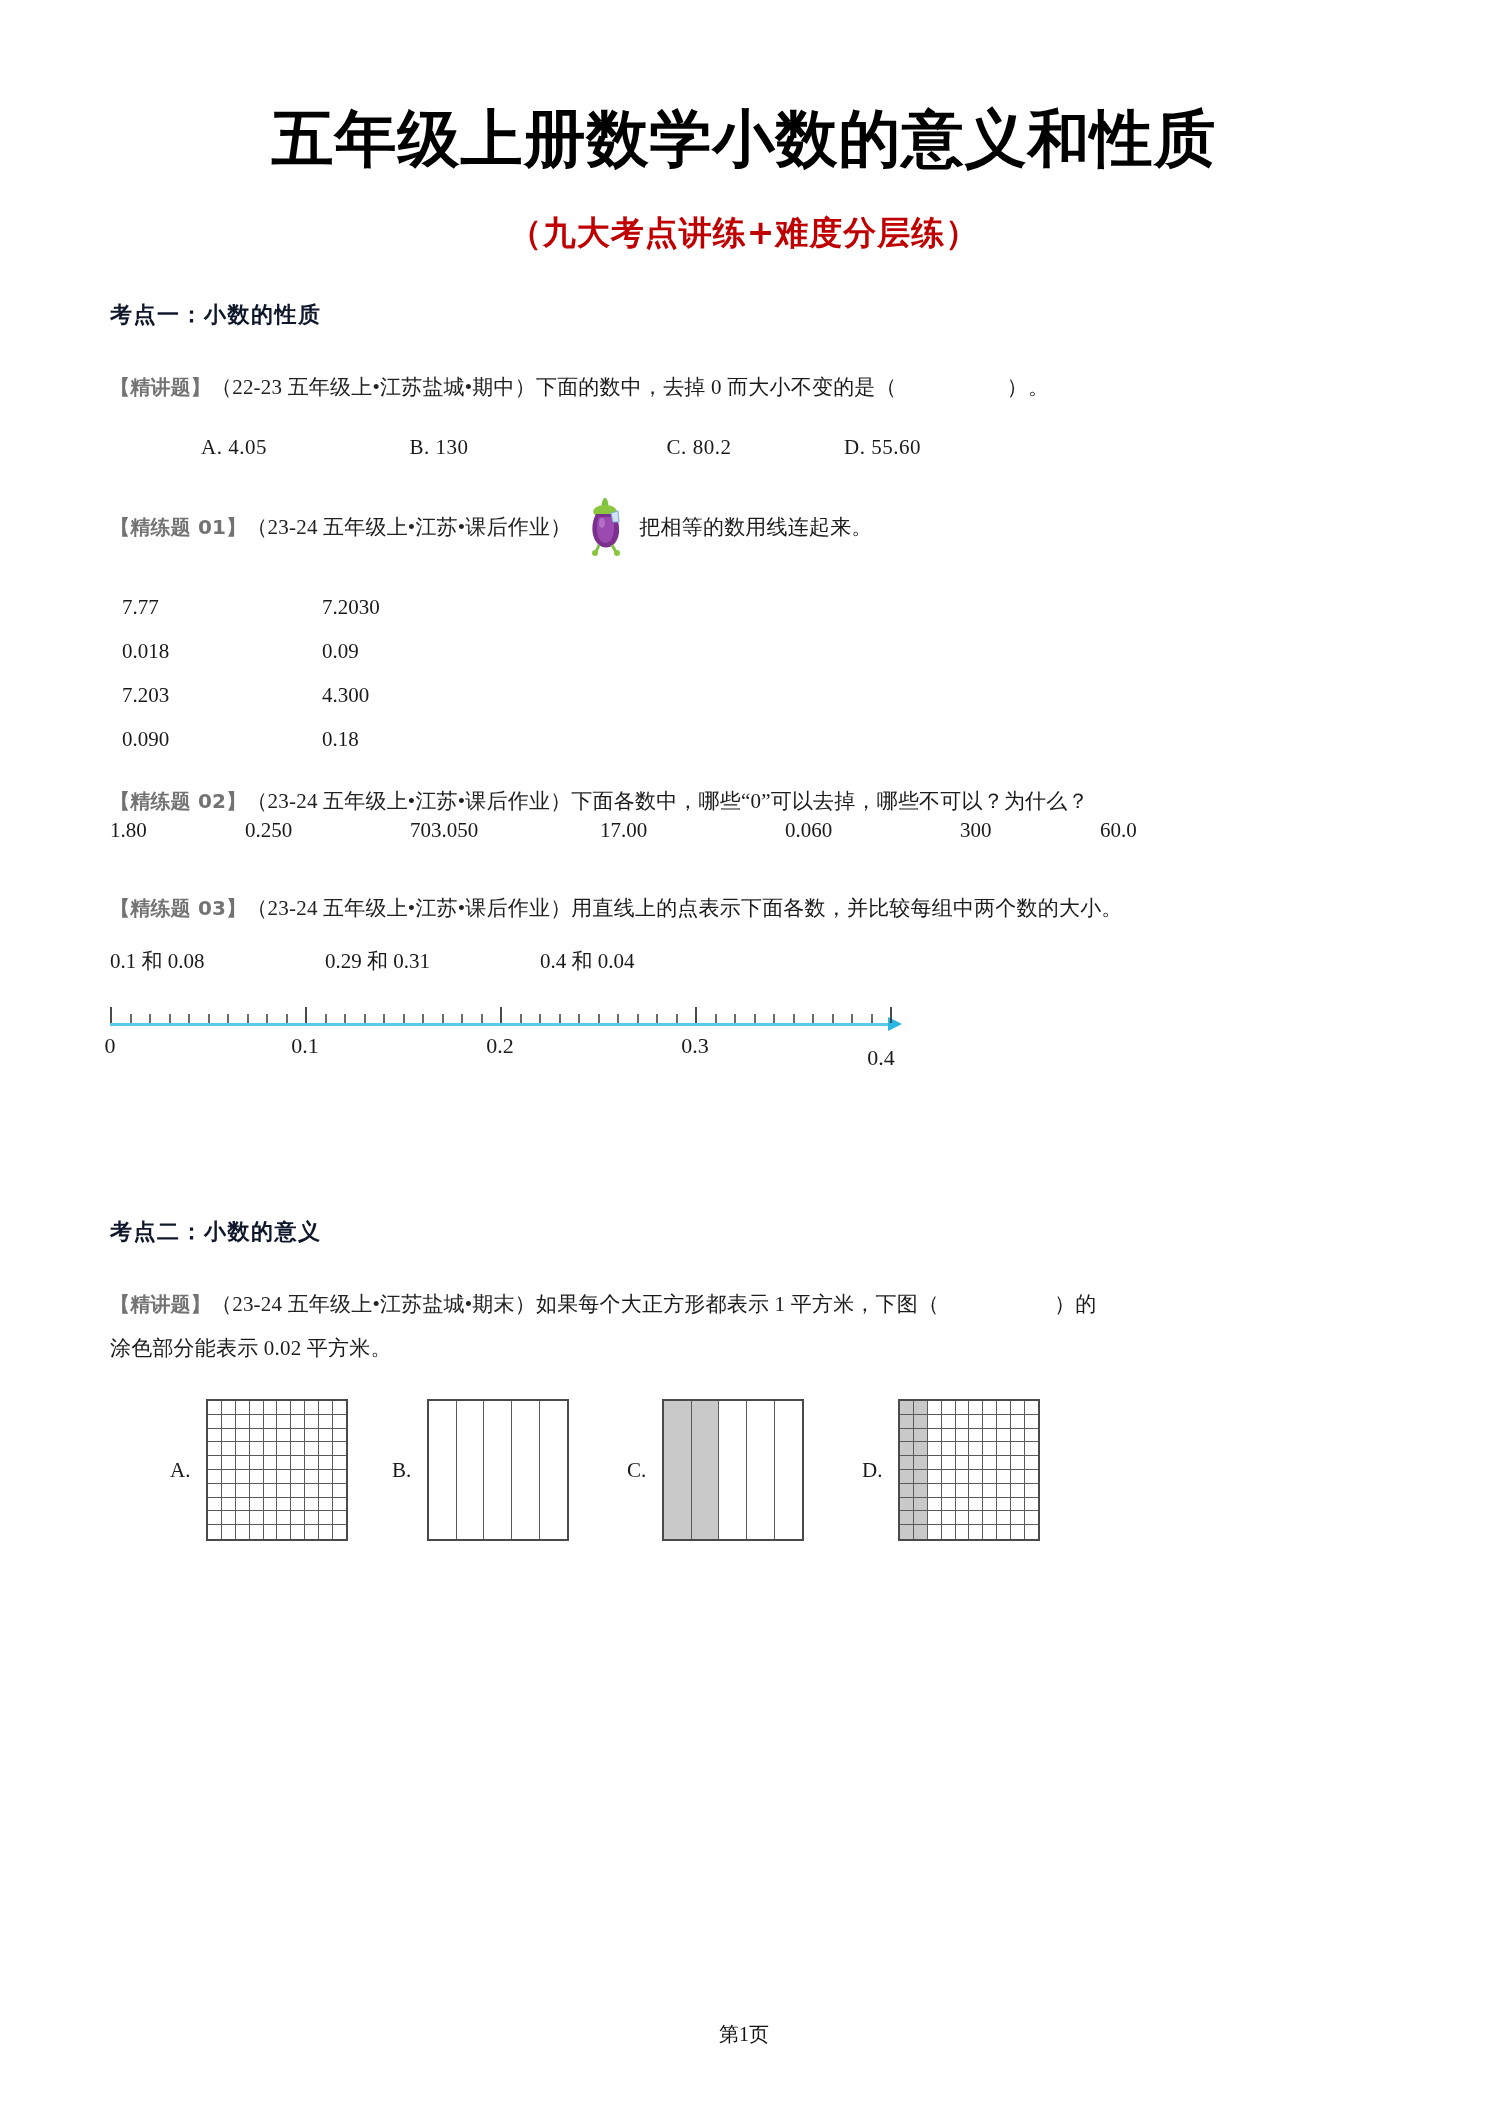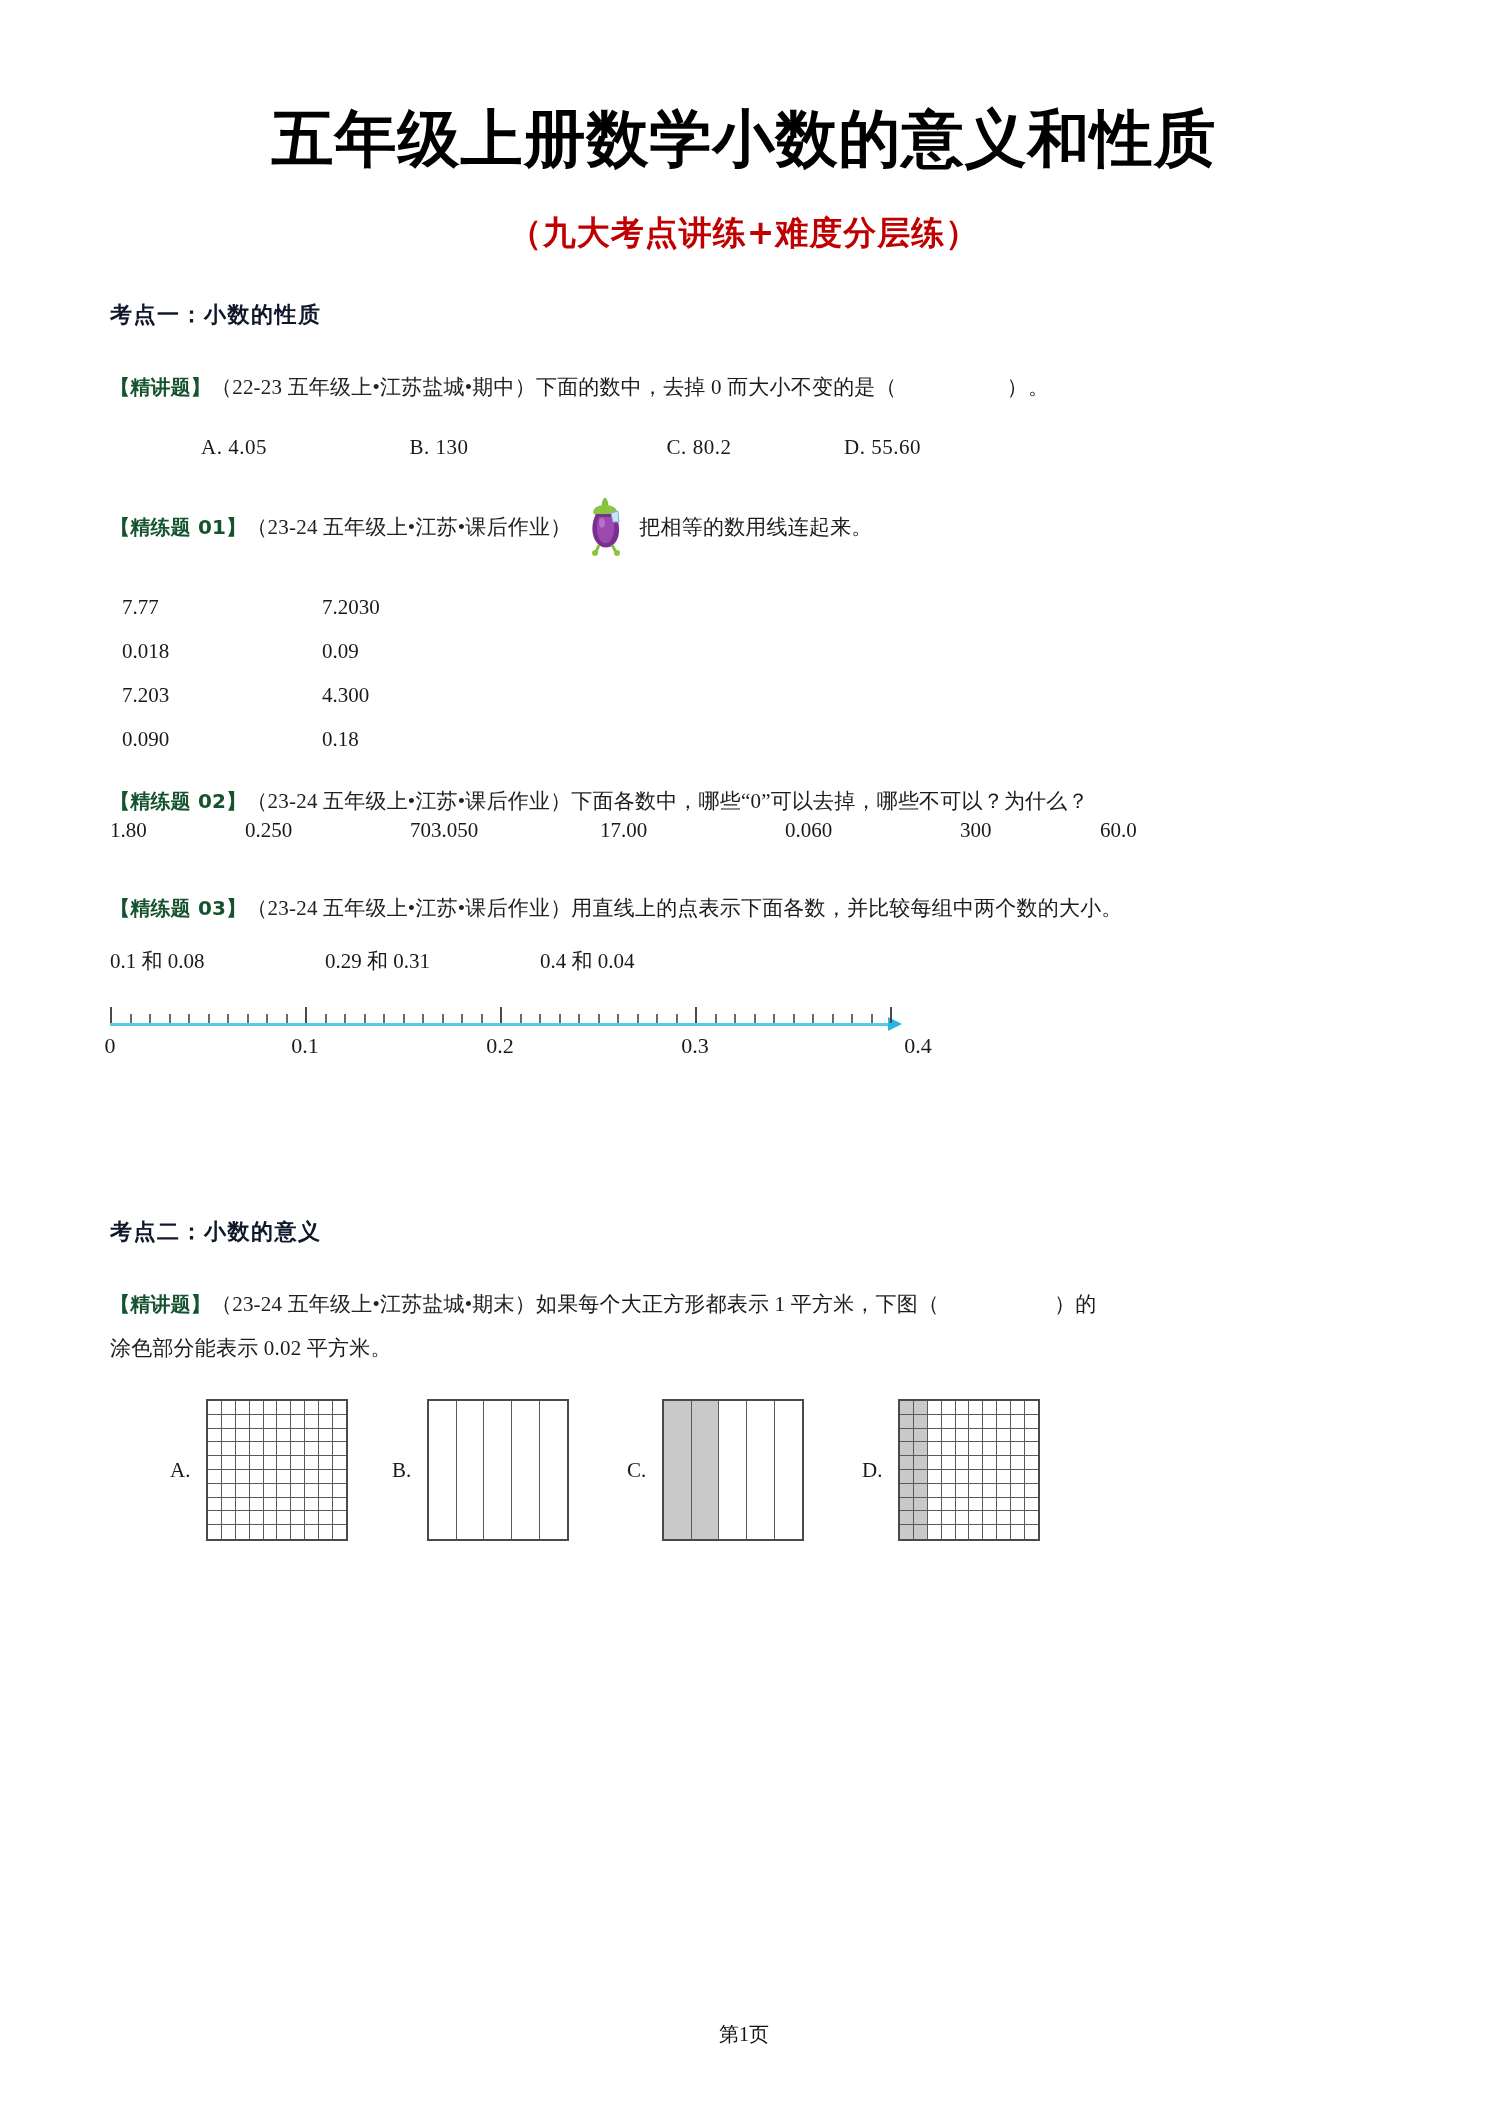--- a/index.html
+++ b/index.html
@@ -56,21 +56,21 @@
   }
 
   
   .qline {
     font-size: 21px;
     line-height: 1.62;
     color: #1b1b1b;
     letter-spacing: 0.2px;
   }
   .tag {
-    color: #14532d;
+    color: #737373;
     font-weight: 700;
     font-family: "DejaVu Sans", "Liberation Sans", sans-serif;
     font-size: 20px;
   }
   .meta { color: #222; }
 
   .options-row {
     display: flex;
     font-size: 21px;
     letter-spacing: 0.5px;
@@ -307,21 +307,21 @@
         <div class="tick minor" style="left: 721.5px;"></div>
         <div class="tick minor" style="left: 741px;"></div>
         <div class="tick minor" style="left: 760.5px;"></div>
         <div class="tick major" style="left: 780px;"></div>
       </div>
     <div id="nl-labels">
         <div class="nl-label" style="left: 0px;">0</div>
         <div class="nl-label" style="left: 195px;">0.1</div>
         <div class="nl-label" style="left: 390px;">0.2</div>
         <div class="nl-label" style="left: 585px;">0.3</div>
-        <div class="nl-label" style="left: 808px;">0.4</div>
+        <div class="nl-label" style="left: 771px; margin-top: 12px;">0.4</div>
       </div>
   </div>
 
   <div style="margin-top:148px;" class="section-head">考点二：小数的意义</div>
 
   <div class="qline" style="margin-top:40px;">
     <span class="tag">【精讲题】</span><span class="meta">（23-24 五年级上•江苏盐城•期末）</span><span>如果每个大正方形都表示 1 平方米，下图（</span><span style="display:inline-block;width:115px;"></span><span>）的</span>
   </div>
   <div class="qline" style="margin-top:10px;">
     <span>涂色部分能表示 0.02 平方米。</span>

